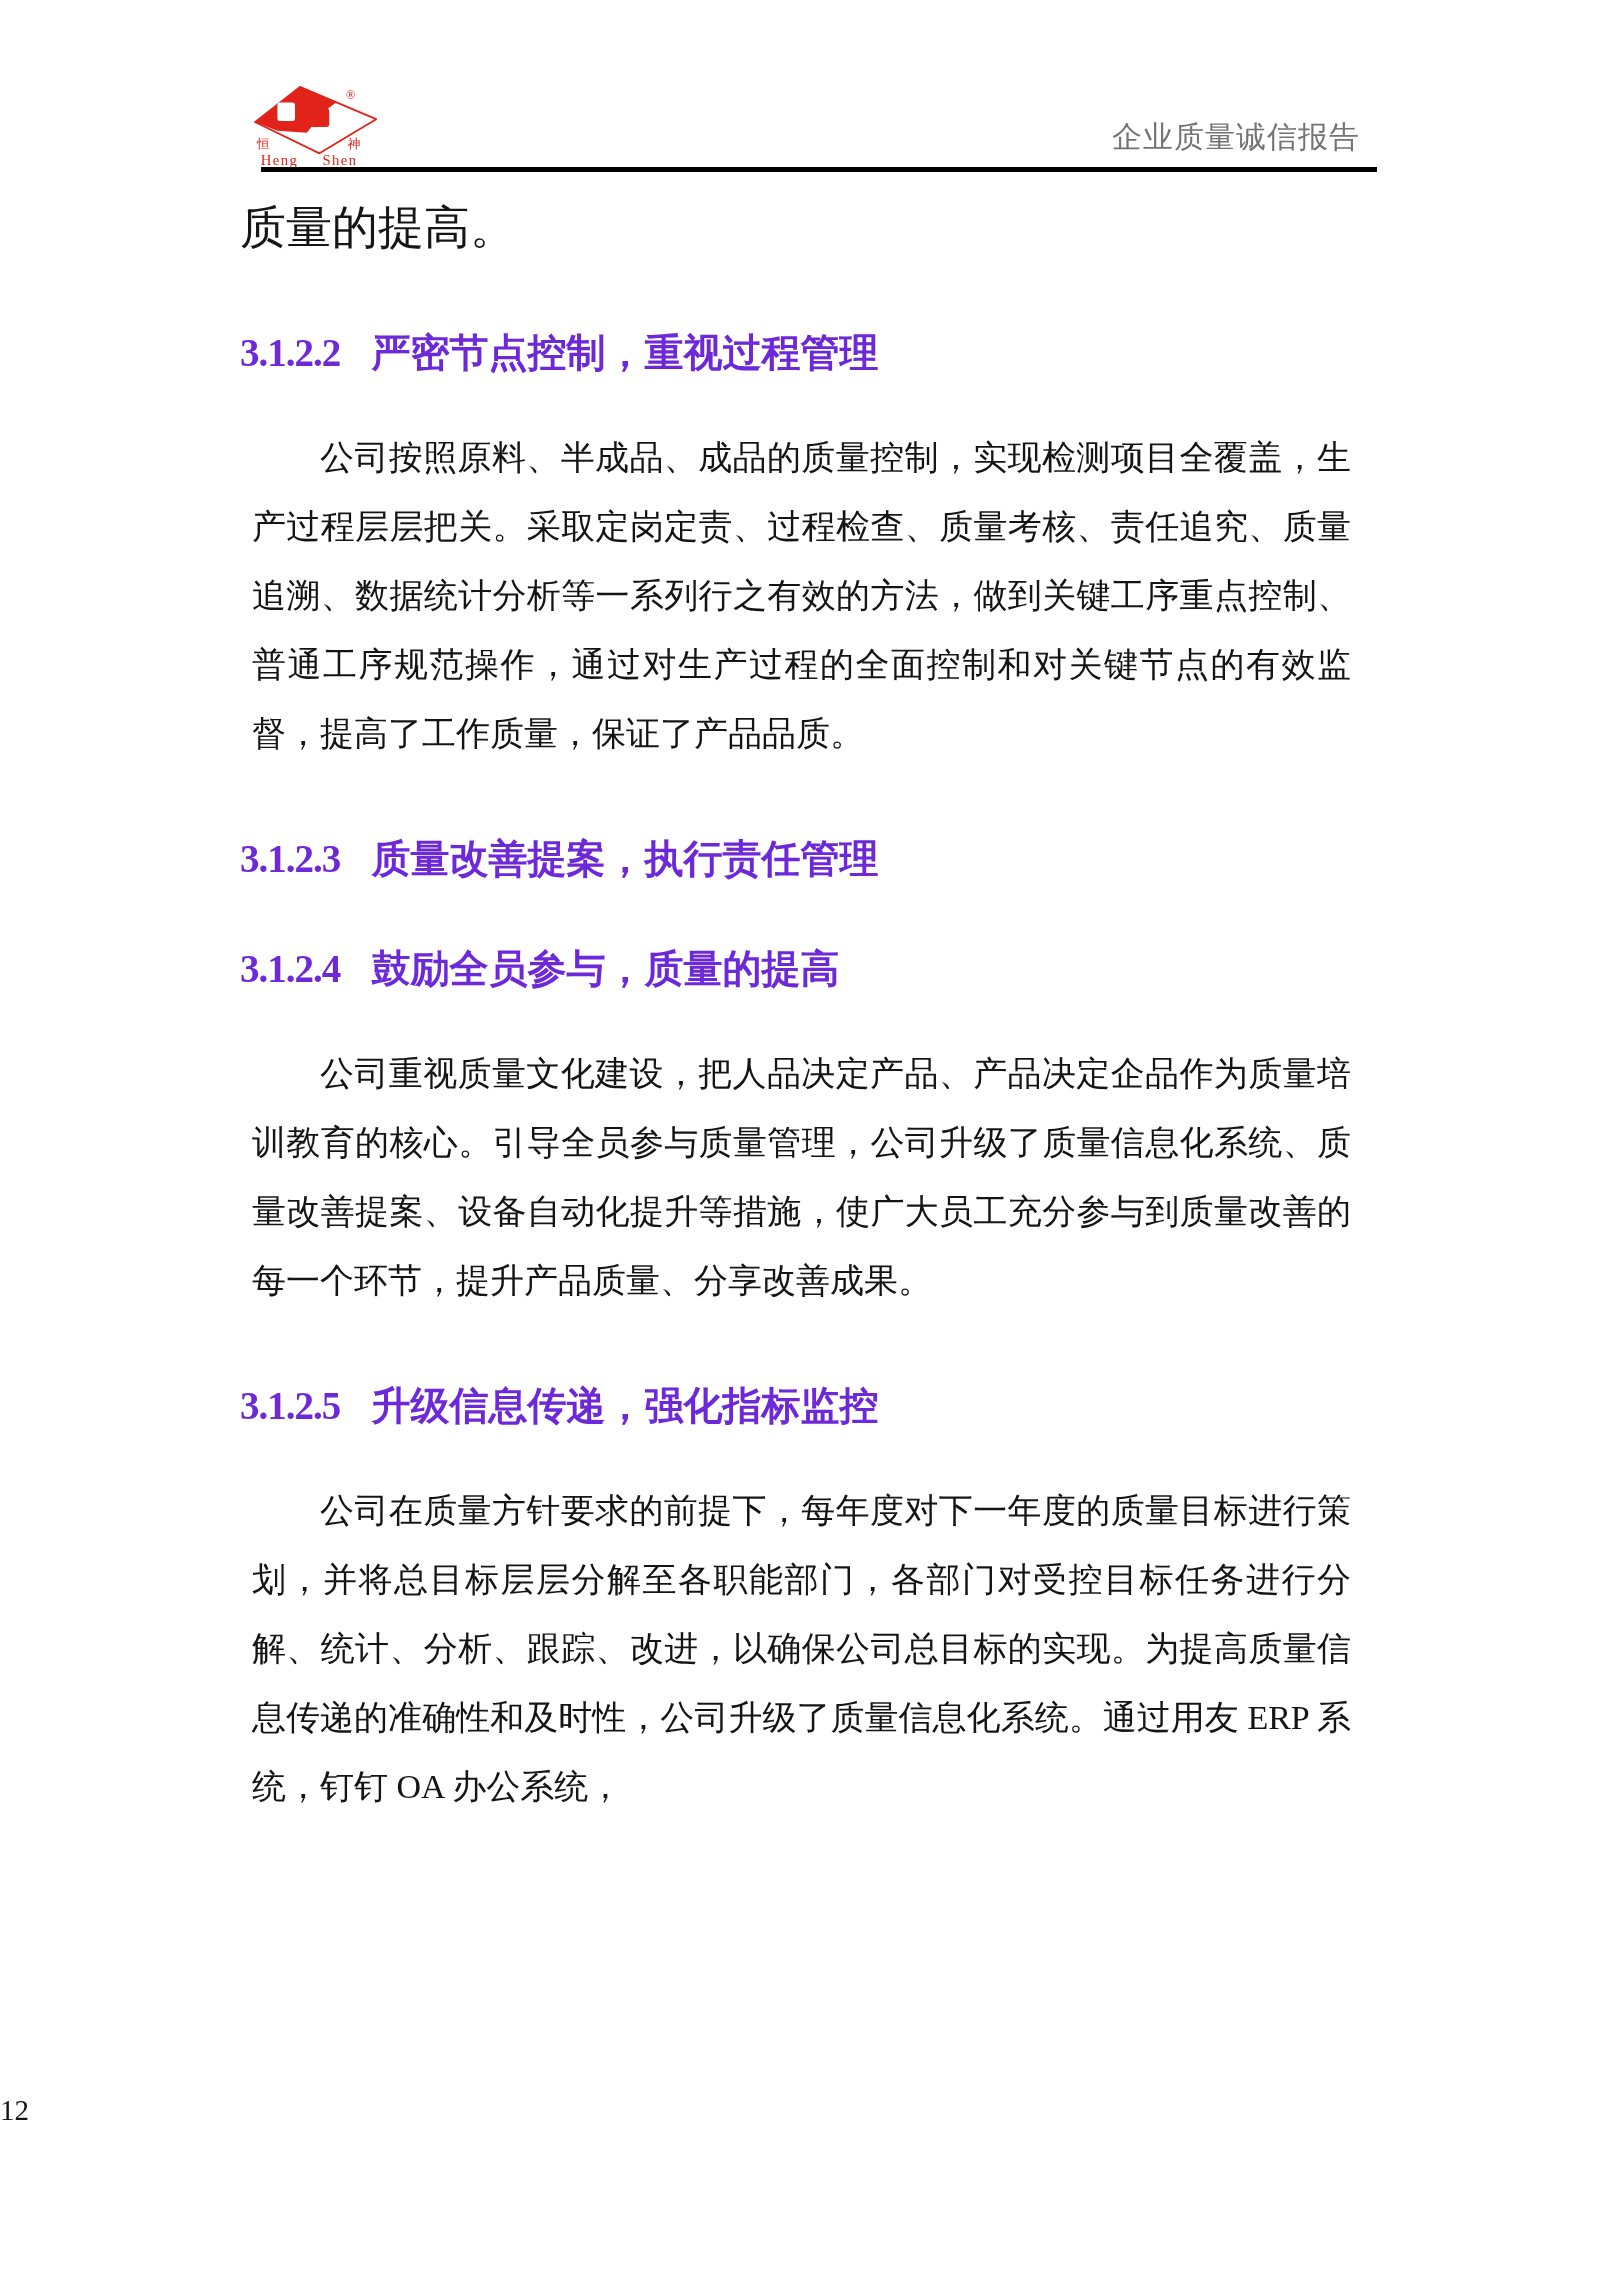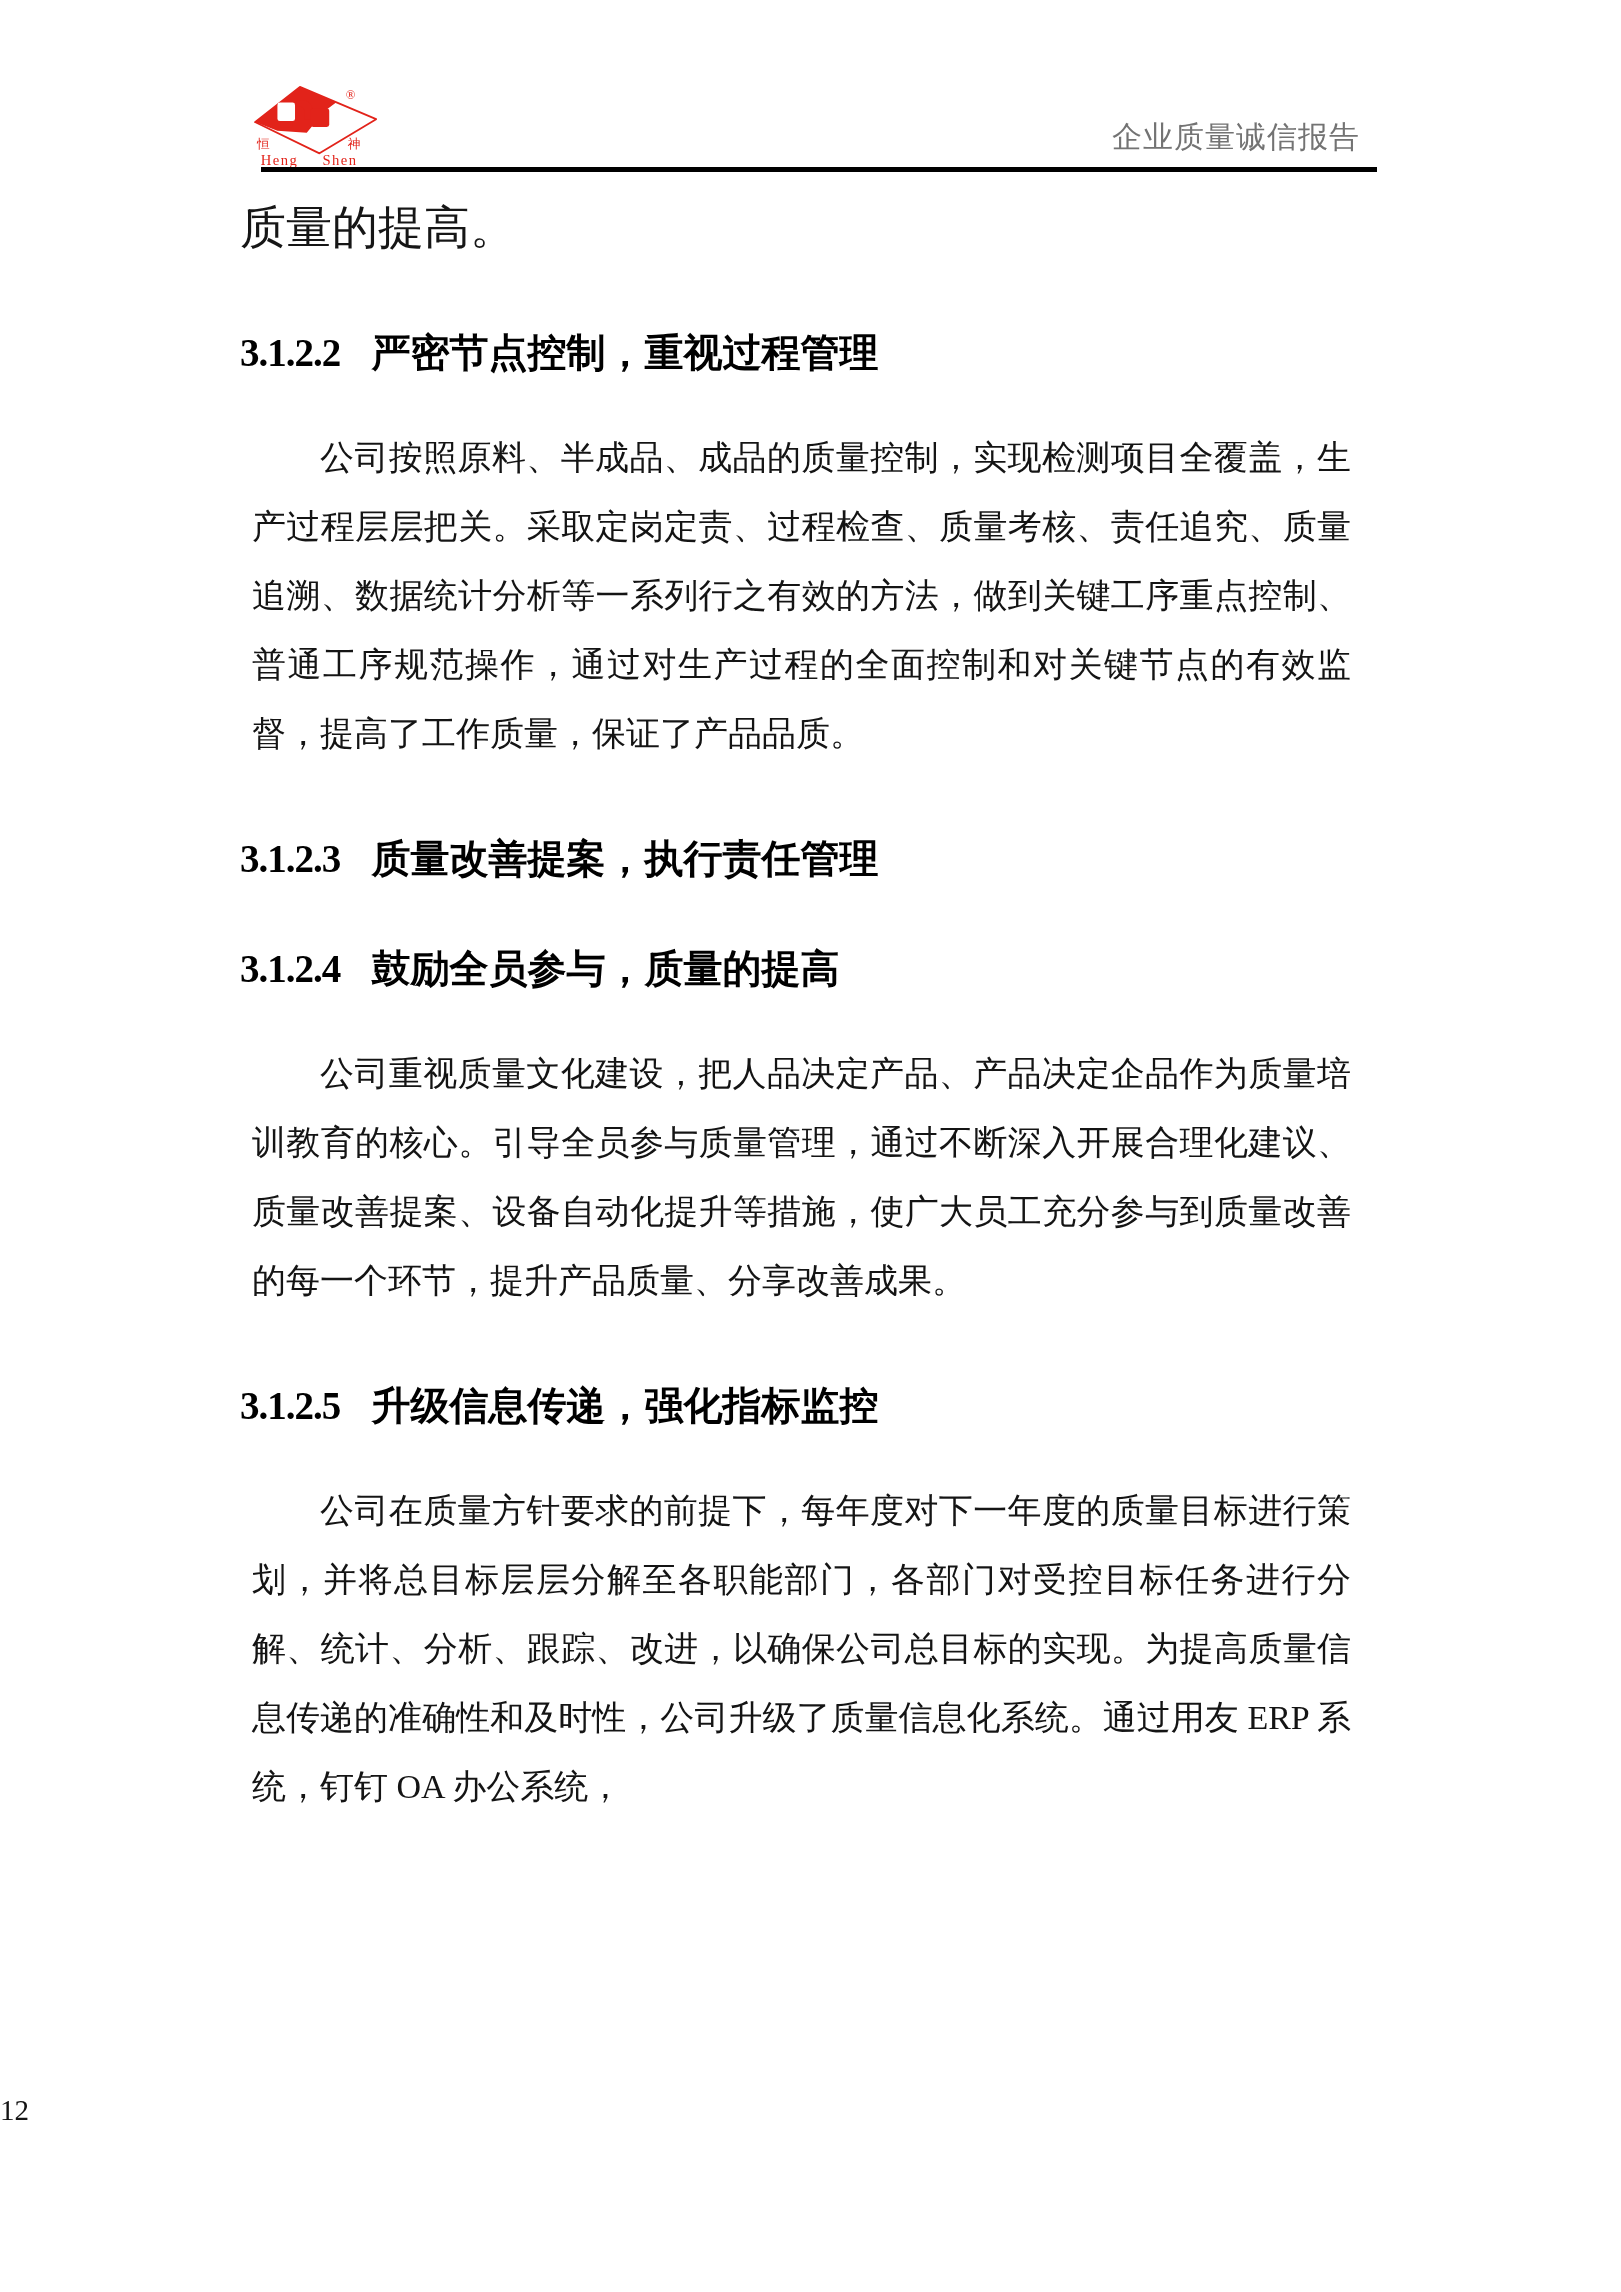--- a/index.html
+++ b/index.html
@@ -45,21 +45,21 @@
   .intro {
     font-size: 46px;
     line-height: 69px;
     margin: 0;
   }
   .section-heading {
     margin: 71px 0 51px 0;
     font-size: 39px;
     line-height: 39px;
     font-weight: bold;
-    color: #000000;
+    color: #6d28d9;
     white-space: nowrap;
   }
   .section-heading .sec-num {
     font-family: "Liberation Serif", "DejaVu Serif", serif;
     letter-spacing: -1px;
   }
   .section-heading .sec-title { margin-left: 21.6px; }
   .section-para {
     margin: 12px;
     font-size: 34px;
@@ -128,21 +128,21 @@
       <span class="sec-num">3.1.2.3</span>
       <span class="sec-title">质量改善提案，执行责任管理</span>
     </h2>
   </section>
 
   <section>
     <h2 class="section-heading">
       <span class="sec-num">3.1.2.4</span>
       <span class="sec-title">鼓励全员参与，质量的提高</span>
     </h2>
-    <p class="section-para">公司重视质量文化建设，把人品决定产品、产品决定企品作为质量培训教育的核心。引导全员参与质量管理，通过不断深入开展合理化建议、质量改善提案、设备自动化提升等措施，使广大员工充分参与到质量改善的每一个环节，提升产品质量、分享改善成果。</p>
+    <p class="section-para">公司重视质量文化建设，把人品决定产品、产品决定企品作为质量培训教育的核心。引导全员参与质量管理，公司升级了质量信息化系统、质量改善提案、设备自动化提升等措施，使广大员工充分参与到质量改善的每一个环节，提升产品质量、分享改善成果。</p>
   </section>
 
   <section>
     <h2 class="section-heading">
       <span class="sec-num">3.1.2.5</span>
       <span class="sec-title">升级信息传递，强化指标监控</span>
     </h2>
     <p class="section-para">公司在质量方针要求的前提下，每年度对下一年度的质量目标进行策划，并将总目标层层分解至各职能部门，各部门对受控目标任务进行分解、统计、分析、跟踪、改进，以确保公司总目标的实现。为提高质量信息传递的准确性和及时性，公司升级了质量信息化系统。通过用友 ERP 系统，钉钉 OA 办公系统，</p>
   </section>
 </div>

